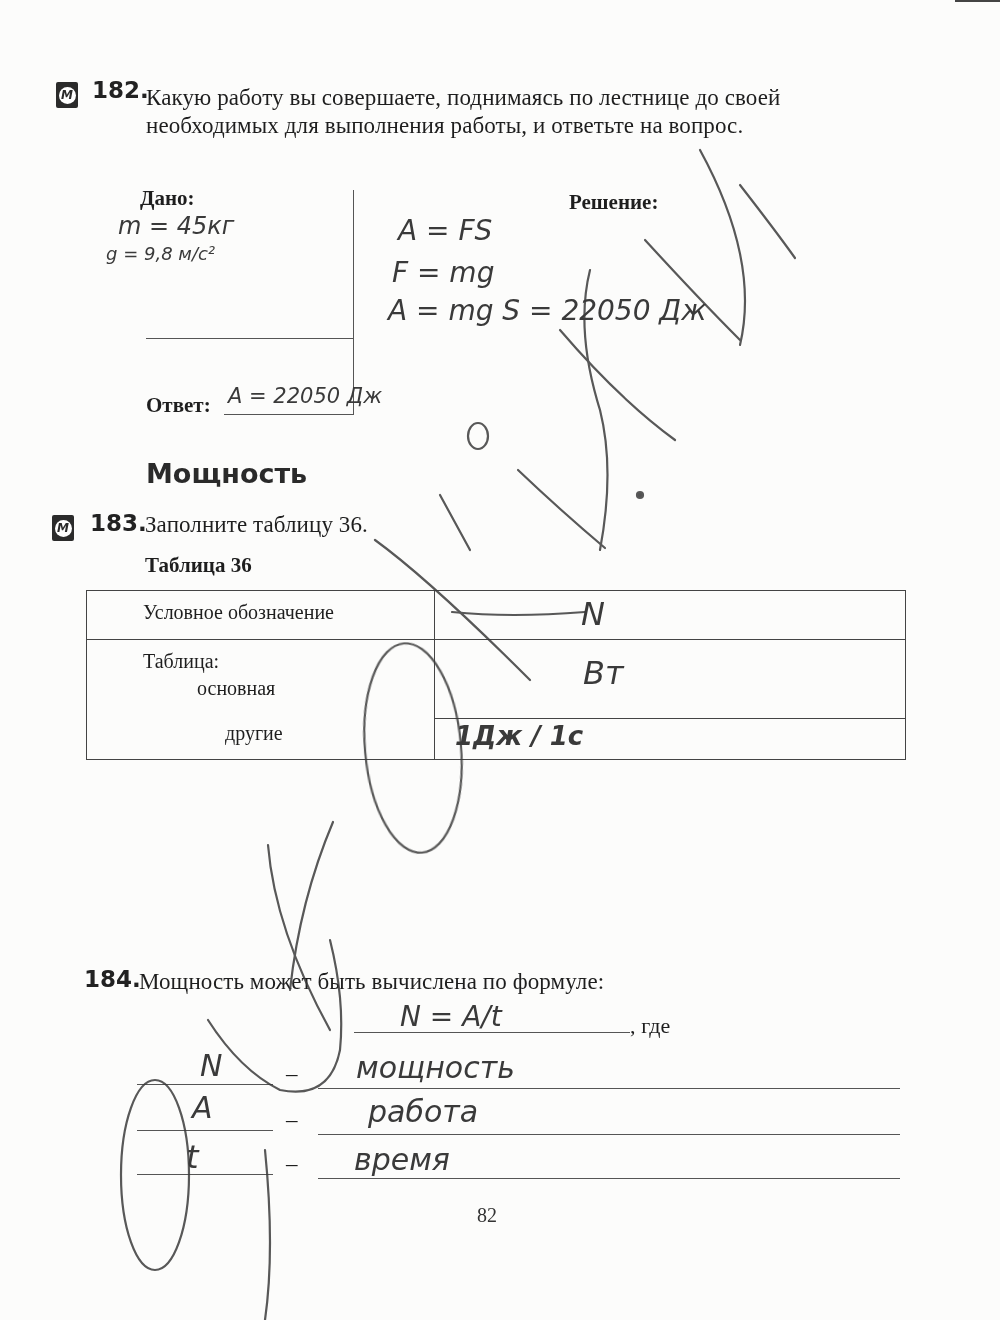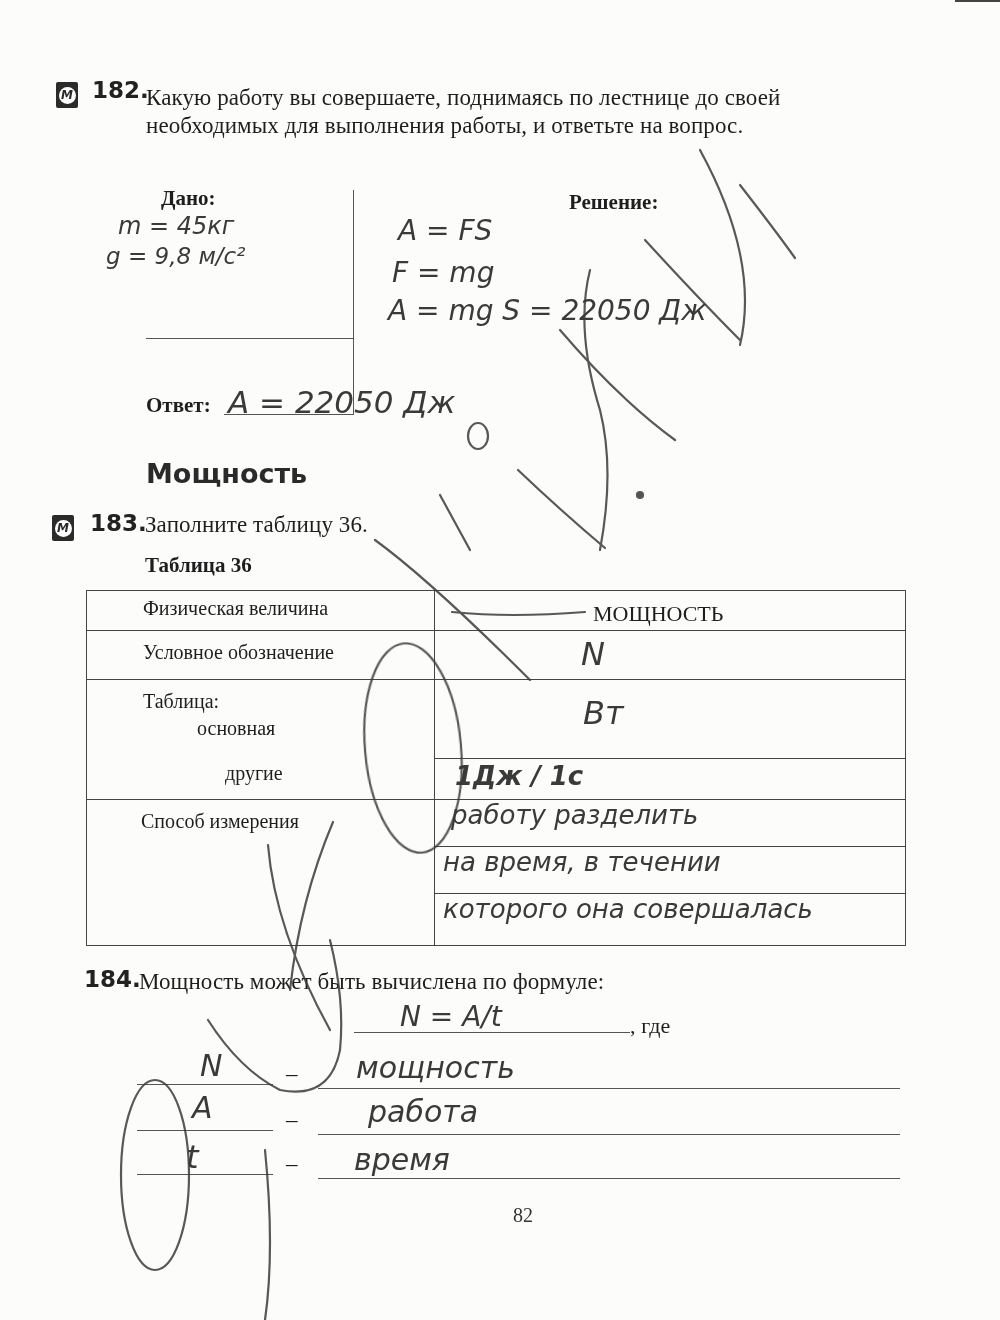--- a/index.html
+++ b/index.html
@@ -41,59 +41,51 @@
 
 <div class="abs m-badge" style="left:56px;top:82px;">
     <span>М</span>
   </div>
 <div class="abs task-num" style="left:92px;top:77px;">182.</div>
 <div class="abs task-text" style="left:146px;top:84px;">
   <div>Какую работу вы совершаете, поднимаясь по лестнице до своей</div>
   <div>необходимых для выполнения работы, и ответьте на вопрос.</div>
 </div>
 
-<div class="abs bold-label" style="left:161px;top:186px;">Дано:</div>
+<div class="abs bold-label" style="left:140px;top:186px;">Дано:</div>
 <div class="abs bold-label" style="left:569px;top:190px;">Решение:</div>
 <div class="abs vline" style="left:353px;top:190px;height:225px;"></div>
 <div class="abs line" style="left:146px;top:338px;width:207px;"></div>
 
 <div class="abs hand" style="left:118px;top:212px;font-size:24px;">m = 45кг</div>
-<div class="abs hand" style="left:106px;top:243px;font-size:23px;">g = 9,8 м/с²</div>
+<div class="abs hand" style="left:106px;top:243px;font-size:18px;">g = 9,8 м/с²</div>
 
 <div class="abs hand" style="left:398px;top:214px;font-size:28px;">A = FS</div>
 <div class="abs hand" style="left:392px;top:256px;font-size:28px;">F = mg</div>
 <div class="abs hand" style="left:388px;top:294px;font-size:28px;">A = mg S = 22050 Дж</div>
 
 <div class="abs bold-label" style="left:146px;top:393px;text-align:center;">Ответ:</div>
-<div class="abs hand" style="left:228px;top:384px;font-size:31px;">A = 22050 Дж</div>
+<div class="abs hand" style="left:228px;top:384px;font-size:21px;">A = 22050 Дж</div>
 <div class="abs line" style="left:224px;top:414px;width:130px;"></div>
 
 <div class="abs section-title" style="left:146px;top:458px;">Мощность</div>
 
 <div class="abs m-badge" style="left:52px;top:515px;">
     <span>М</span>
   </div>
 <div class="abs task-num" style="left:90px;top:510px;">183.</div>
 <div class="abs task-text" style="left:145px;top:511px;font-family:Liberation Serif, serif;">Заполните таблицу 36.</div>
 <div class="abs bold-label" style="left:145px;top:553px;">Таблица 36</div>
 
 <table class="t36">
   <colgroup>
       <col style="width:348px">
       <col>
     </colgroup>
   <tbody>
-      <tr style="height:40px">
-    <td>
-          <div style="padding:6px 0 0 56px;">Физическая величина</div>
-        </td>
-    <td>
-          <div style="padding:10px 0 0 158px;font-size:22px;">МОЩНОСТЬ</div>
-        </td>
-  </tr>
   <tr style="height:49px">
     <td>
           <div style="padding:10px 0 0 56px;">Условное обозначение</div>
         </td>
     <td>
           <div class="hand-cell" style="padding:4px 0 0 146px;font-size:32px;">N</div>
         </td>
   </tr>
   <tr style="height:120px">
     <td>
@@ -101,30 +93,20 @@
       <div style="padding:4px 0 0 110px;">основная</div>
       <div style="padding:22px 0 0 138px;">другие</div>
     </td>
     <td>
       <div style="height:78px;">
         <div class="hand-cell" style="padding:14px 0 0 148px;font-size:32px;">Вт</div>
       </div>
       <div class="subrow" style="height:40px;font-weight:bold;">
         <div class="hand-cell" style="padding:2px 0 0 20px;">1Дж / 1с</div>
       </div>
-    </td>
-  </tr>
-  <tr style="height:146px">
-    <td>
-          <div style="padding:10px 0 0 54px;">Способ измерения</div>
-        </td>
-    <td>
-      <div class="hand-cell" style="height:46px;padding:0 0 0 16px;">работу разделить</div>
-      <div class="hand-cell subrow" style="height:46px;padding:0 0 0 8px;">на время, в течении</div>
-      <div class="hand-cell subrow" style="height:46px;padding:0 0 0 8px;">которого она совершалась</div>
     </td>
   </tr>
 </tbody>
   </table>
 
 <div class="abs task-num" style="left:84px;top:966px;">184.</div>
 <div class="abs task-text" style="left:139px;top:968px;">Мощность может быть вычислена по формуле:</div>
 <div class="abs hand" style="left:400px;top:1000px;font-size:28px;">N = A/t</div>
 <div class="abs line" style="left:354px;top:1032px;width:276px;"></div>
 <div class="abs task-text" style="left:630px;top:1012px;font-size:22px;">, где</div>
@@ -140,21 +122,21 @@
 <div class="abs hand" style="left:368px;top:1094px;font-size:30px;">работа</div>
 <div class="abs line" style="left:137px;top:1130px;width:136px;"></div>
 <div class="abs line" style="left:318px;top:1134px;width:582px;"></div>
 
 <div class="abs hand" style="left:186px;top:1138px;font-size:32px;">t</div>
 <div class="abs task-text" style="left:286px;top:1150px;">–</div>
 <div class="abs hand" style="left:354px;top:1142px;font-size:30px;">время</div>
 <div class="abs line" style="left:137px;top:1174px;width:136px;"></div>
 <div class="abs line" style="left:318px;top:1178px;width:582px;"></div>
 
-<div class="abs" style="left:477px;top:1204px;font-size:20px;color:#333;margin-left:36px;">82</div>
+<div class="abs" style="left:477px;top:1204px;font-size:20px;color:#333;">82</div>
 
 <svg class="strokes" width="1000" height="1320">
   <g fill="none" stroke="#3a3a3a" stroke-width="2.2" stroke-linecap="round" opacity="0.85">
     <path d="M700 150 Q760 260 740 345"></path>
     <path d="M740 185 Q775 230 795 258"></path>
     <path d="M645 240 Q700 300 740 340"></path>
     <path d="M560 330 Q620 400 675 440"></path>
     <path d="M590 270 Q575 330 600 410 Q615 470 600 550"></path>
     <ellipse cx="478" cy="436" rx="10" ry="13"></ellipse>
     <path d="M518 470 Q560 510 605 548"></path>

